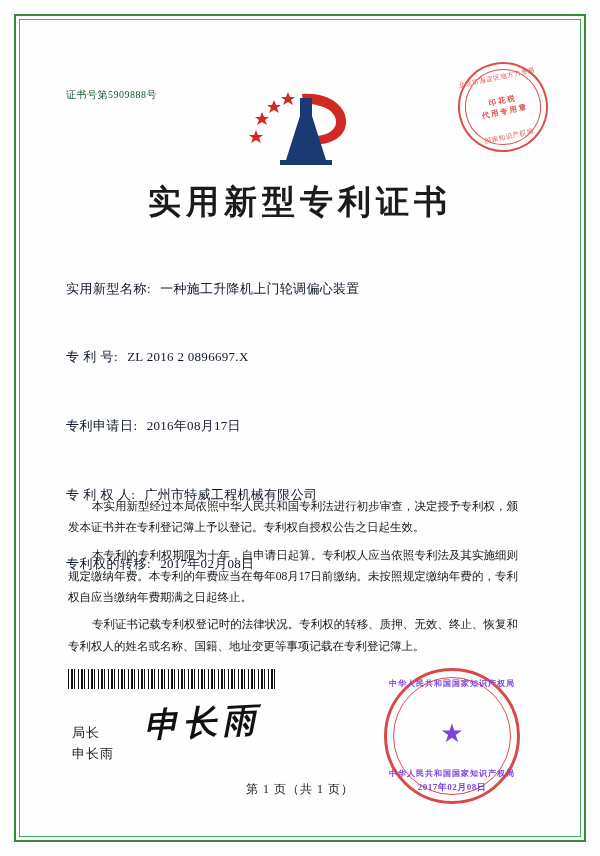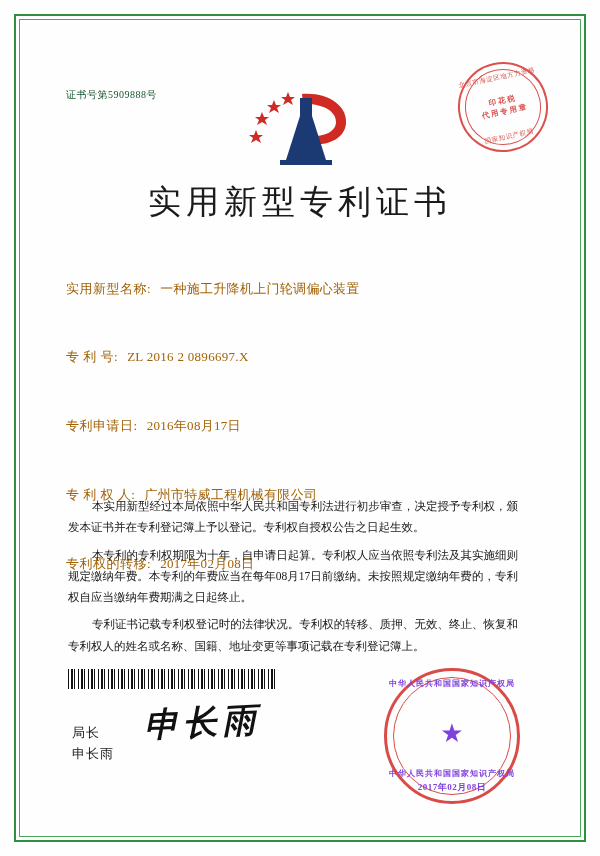--- a/index.html
+++ b/index.html
@@ -115,38 +115,38 @@
   }
   .logo svg { display:block; }
 
   .title {
     position: absolute;
     left: 0;
     right: 0;
     top: 152px;
     text-align: center;
     font-size: 33px;
-    font-weight: normal;
+    font-weight: bold;
     letter-spacing: 5px;
     color: #1b1b1b;
     font-family: "Liberation Serif", serif;
   }
 
   .fields {
     position: absolute;
     left: 38px;
     top: 222px;
     width: 470px;
   }
   .field-row {
     display: flex;
     align-items: baseline;
     margin-bottom: 21px;
     font-size: 13px;
-    color: #a16207;
+    color: #0f172a;
   }
   .field-label {
     white-space: nowrap;
     margin-right: 9px;
     letter-spacing: 0.5px;
   }
   .field-value {
     flex: 1;
     letter-spacing: 0.3px;
     margin-top: 30px;
@@ -356,15 +356,16 @@
     <div class="handwriting">申长雨</div>
 
     <div class="bottom-seal">
       <div class="ring2"></div>
       <div class="seal-arc">中华人民共和国国家知识产权局</div>
       <div class="seal-star">★</div>
       <div class="seal-arc-bottom">中华人民共和国国家知识产权局</div>
       <div class="seal-date">2017年02月08日</div>
     </div>
 
+    <div class="page-footer">第 1 页（共 1 页）</div>
 
   </div>
 </div>
 
 </body></html>

